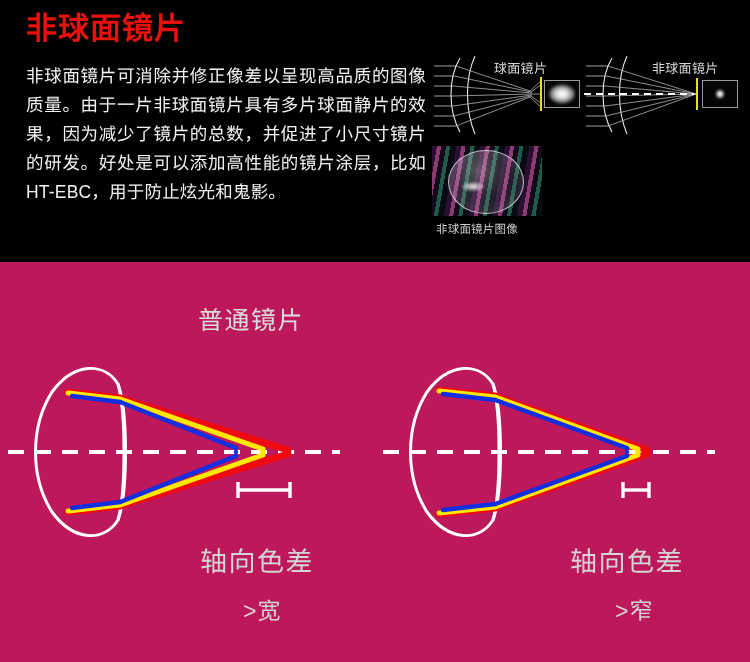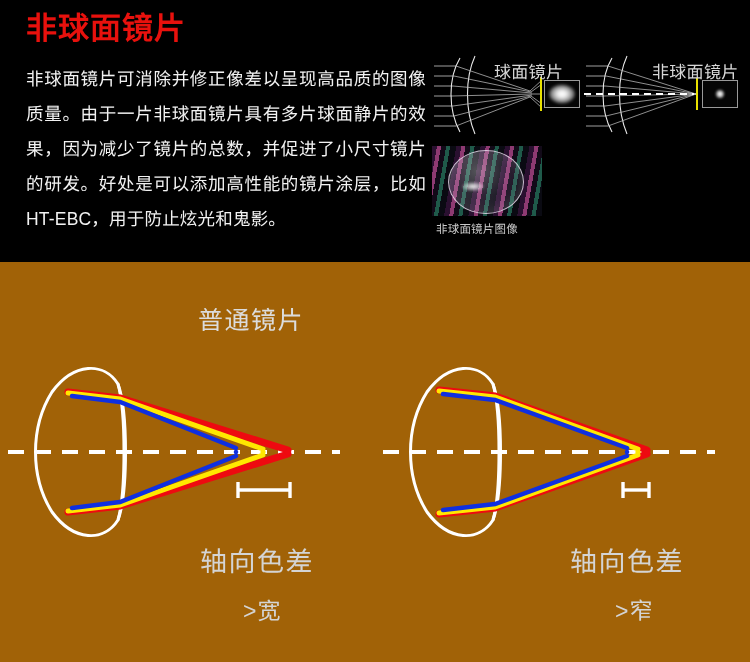--- a/index.html
+++ b/index.html
@@ -44,21 +44,21 @@
     line-height: 1;
     white-space: nowrap;
   }
 
   .body-copy {
     position: absolute;
     left: 26px;
     top: 62px;
     width: 400px;
     font-size: 17.5px;
-    line-height: 35px;
+    line-height: 29px;
     color: #f2f2f2;
     letter-spacing: 0.2px;
     text-align: justify;
   }
 
   
   .ray-strip {
     position: absolute;
     left: 432px;
     top: 44px;
@@ -76,21 +76,21 @@
 
   .ray-svg {
     position: absolute;
     left: 0;
     top: 0;
   }
 
   .ray-label {
     position: absolute;
     top: 14px;
-    font-size: 17px;
+    font-size: 13px;
     color: #d8d8d8;
     white-space: nowrap;
     letter-spacing: 0.3px;
   }
   .ray-cell.left  .ray-label { left: 62px; }
   .ray-cell.right .ray-label { left: 68px; }
 
   
   .sensor {
     position: absolute;
@@ -268,21 +268,21 @@
   .photo-cell.left  .photo-caption { left: 4px; }
   .photo-cell.right .photo-caption { left: 0px; }
 
   
   .bottom-section {
     position: absolute;
     left: 0;
     top: 262px;
     width: 750px;
     height: 400px;
-    background: #a16207;
+    background: #be185d;
   }
 
   .lens-panel {
     position: absolute;
     top: 0;
     width: 375px;
     height: 400px;
   }
   .lens-panel.ordinary { left: 0; }
   .lens-panel.ed       { left: 375px; }

